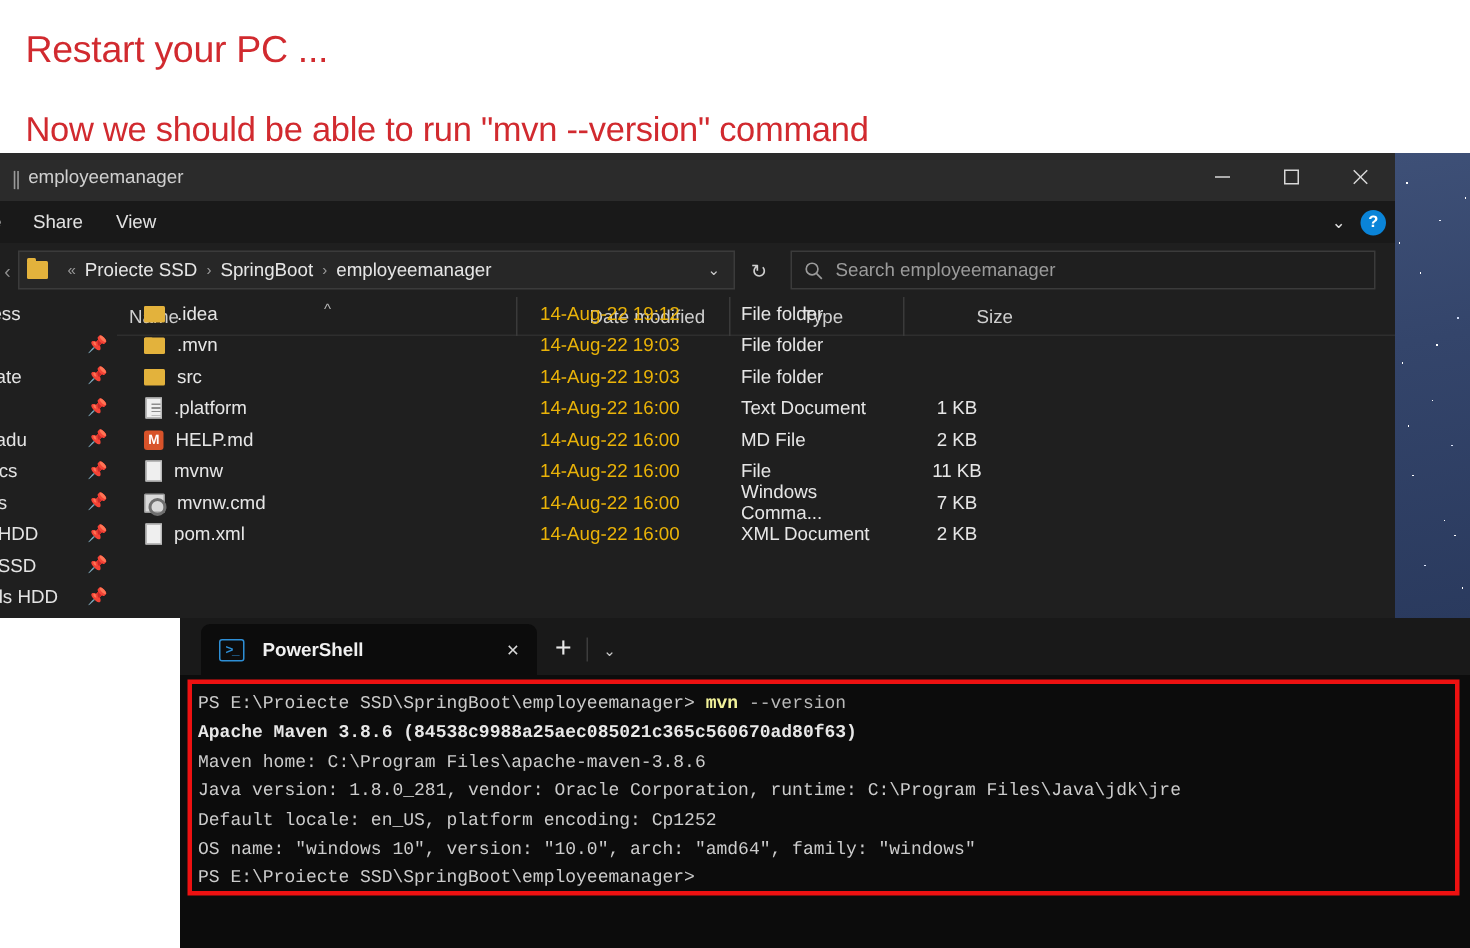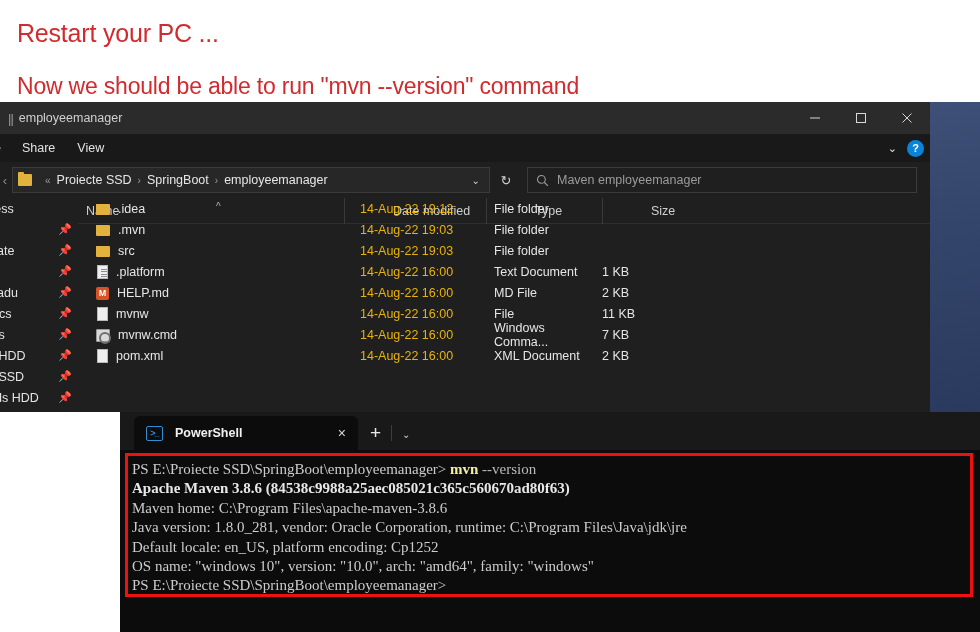--- a/index.html
+++ b/index.html
@@ -156,21 +156,21 @@
   #sort-chev {
     position: absolute; left: 138px; top: -4px; color: #b6b6b6; font-size: 10px;
   }
   .frow {
     position: relative; height: 21px; display: flex; align-items: center;
     font-size: 12.5px; color: #e6e6e6;
   }
   .fname { width: 266px; display: flex; align-items: center; padding-left: 18px; }
   .fdate { width: 142px; padding-left: 16px; color: #eab308; }
   .ftype { width: 116px; padding-left: 8px; color: #e6e6e6; }
-  .fsize { width: 82px; padding-right: 10px; text-align: left; color: #e6e6e6; }
+  .fsize { width: 82px; padding-right: 10px; text-align: center; color: #e6e6e6; }
   .ficon { width: 16px; height: 14px; margin-right: 8px; flex: 0 0 auto; position: relative; }
   .ic-folder { background: #e3b23c; border-radius: 1px; width: 14px; height: 11px; margin-top:2px;}
   .ic-folder:before{ content:""; position:absolute; left:0; top:0px; width:6px; height:3px;
     background:#e3b23c; border-radius:1px 1px 0 0;}
   .ic-doc { width: 11px; height: 14px; background: #efefef; border:1px solid #b9b9b9; margin-left:1px;}
   .ic-doc.lines:after{
     content:""; position:absolute; left:3px; top:3px; width:6px; height:8px;
     background: repeating-linear-gradient(#8e8e8e 0 1px, transparent 1px 2.5px);
   }
   .ic-md { width: 13px; height: 13px; background: #d8532a; border-radius: 2px; margin-top:1px;
@@ -204,22 +204,22 @@
   #term-plus { color: #e8e8e8; font-size: 19px; margin-left: 12px; margin-bottom: 6px; }
   #term-split { width:1px; height:16px; background:#3d3d3d; margin: 0 0 9px 10px;}
   #term-caret { color: #cdcdcd; font-size: 10px; margin-left: 10px; margin-bottom: 10px; }
 
   #term-body {
     position: absolute; left: 5px; top: 41px; width: 848px; height: 144px;
     border: 3px solid #ee1111; background: #0c0c0c; overflow: hidden;
     padding: 4px 0 0 4px;
   }
   .tline {
-    font-family: Liberation Serif, serif;
-    font-size: 15px; line-height: 19.4px; color: #cccccc; white-space: pre;
+    font-family: Liberation Mono, monospace;
+    font-size: 12px; line-height: 19.4px; color: #cccccc; white-space: pre;
   }
   .t-bold { font-weight: bold; color: #e8e8e8; }
   .t-cmd  { color: #f2f29a; font-weight: bold; }
   .t-arg  { color: #b9b9b9; }
   #term-bottom {
     position: absolute; left: 0; top: 190px; width: 860px; height: 30px; background: #0c0c0c;
   }
 </style>
 </head>
 <body>
@@ -278,21 +278,21 @@
         <span class="addr-chev">›</span>
         <span class="crumb">employeemanager</span>
         <span id="addr-caret">⌄</span>
       </div>
       <div id="refresh-btn">↻</div>
       <div id="searchbox">
         <svg width="13" height="13" viewBox="0 0 14 14">
           <circle cx="5.8" cy="5.8" r="4.2" fill="none" stroke="#9b9b9b" stroke-width="1.2"></circle>
           <line x1="8.9" y1="8.9" x2="12.8" y2="12.8" stroke="#9b9b9b" stroke-width="1.2"></line>
         </svg>
-        <span id="search-ph">Maven employeemanager</span>
+        <span id="search-ph">Search employeemanager</span>
       </div>
     </div>
 
     <div id="sidebar">
         <div class="side-item">
           <span class="slbl">cess</span>
         </div>
         <div class="side-item">
           <span class="pin">📌</span>
         </div>

